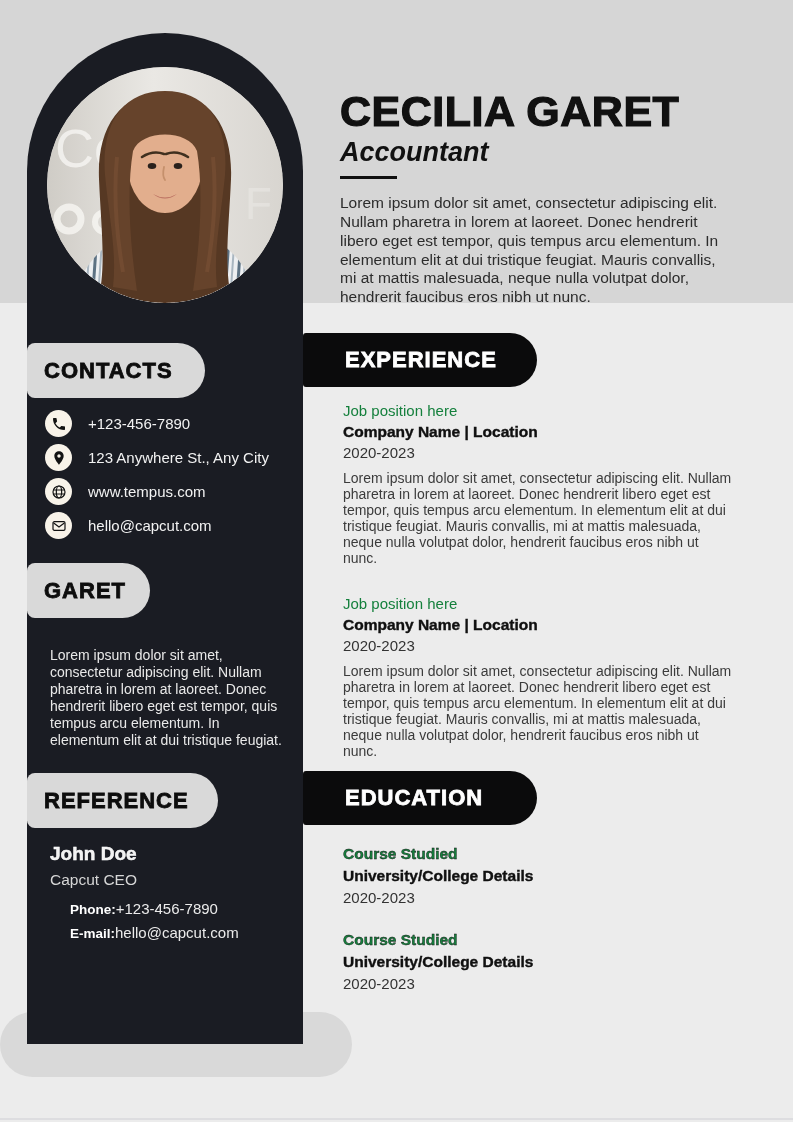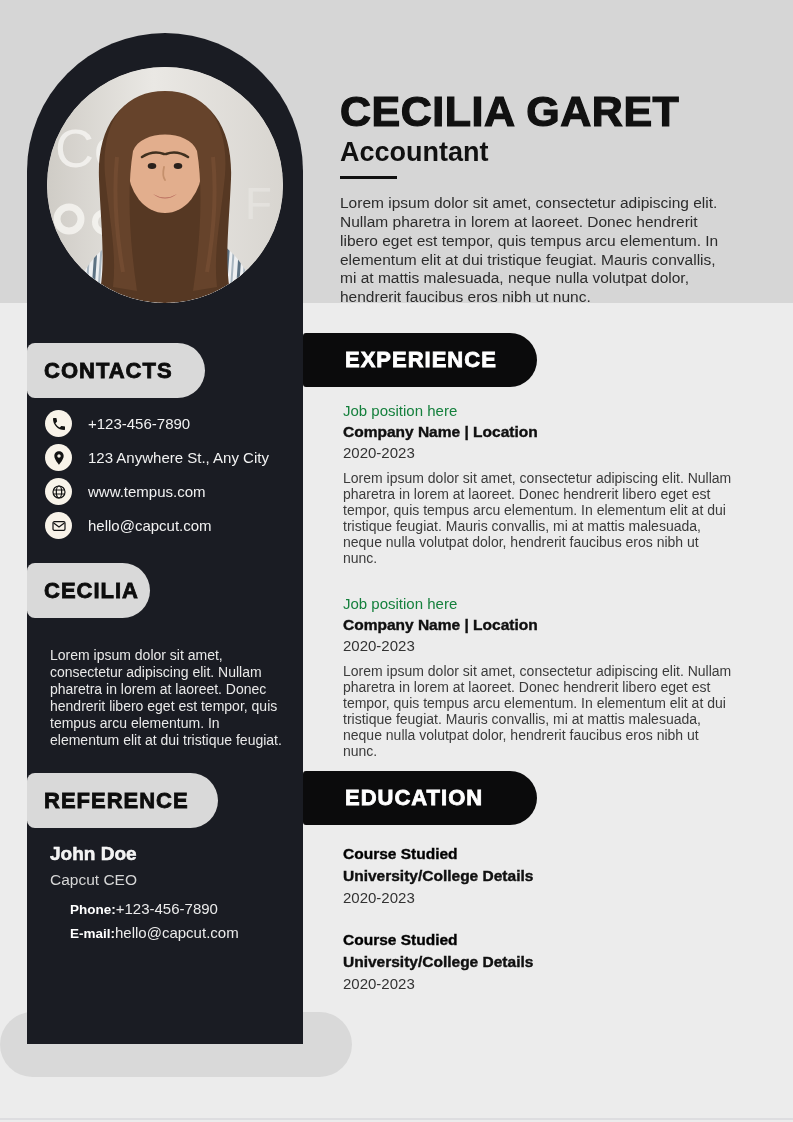--- a/index.html
+++ b/index.html
@@ -48,21 +48,21 @@
   }
   .pill-contacts{left:27px;top:343px;width:178px;height:55px;}
   .pill-skills{left:27px;top:563px;width:123px;height:55px;}
   .pill-reference{left:27px;top:773px;width:191px;height:55px;}
   .pill-experience{left:303px;top:333px;width:234px;height:54px;}
   .pill-education{left:303px;top:771px;width:234px;height:54px;}
 
   
   .intro-block{position:absolute;left:340px;top:90px;width:400px;color:var(--text-dark);}
   .person-name{font-size:43px;font-weight:bold;letter-spacing:0.5px;line-height:1.02;-webkit-text-stroke:1.2px #0f0f0f;}
-  .person-title{font-size:27px;font-weight:bold;margin-top:3px;}
+  .person-title{font-size:27px;font-style:italic;font-weight:bold;margin-top:3px;}
   .title-rule{width:57px;height:3.5px;background:#101010;margin-top:8px;}
   .summary{margin-top:15px;width:394px;font-size:15.5px;line-height:1.21;color:#2c2c2c;}
 
   
   .contact-list{position:absolute;left:45px;top:410px;width:245px;}
   .contact-row{display:flex;align-items:center;margin-bottom:7px;height:27px;}
   .icon-circle{
     flex:0 0 27px;width:27px;height:27px;border-radius:50%;background:var(--icon-circle);
     display:flex;align-items:center;justify-content:center;margin-right:16px;
   }
@@ -81,21 +81,21 @@
   
   .experience-list{position:absolute;left:343px;top:402px;width:392px;}
   .job-entry{margin-bottom:28px;}
   .job-position{font-size:15px;color:#15803d;margin-bottom:4px;}
   .job-company{font-size:15.5px;font-weight:bold;color:#101010;-webkit-text-stroke:0.4px #101010;margin-bottom:3px;}
   .job-dates{font-size:15px;color:#333333;margin-bottom:9px;}
   .job-desc{font-size:14px;line-height:1.15;color:var(--text-body);}
 
   .education-list{position:absolute;left:343px;top:845px;width:392px;}
   .edu-entry{margin-bottom:25px;}
-  .edu-course{font-size:15.5px;font-weight:bold;color:#000000;-webkit-text-stroke:0.4px #101010;margin-bottom:4px;}
+  .edu-course{font-size:15.5px;font-weight:bold;color:#15803d;-webkit-text-stroke:0.4px #101010;margin-bottom:4px;}
   .edu-institution{font-size:15.5px;font-weight:bold;color:#101010;-webkit-text-stroke:0.4px #101010;margin-bottom:4px;}
   .edu-dates{font-size:15px;color:#333333;}
 </style>
 </head>
 <body>
 
 <div class="page">
 
   <div class="header-band"></div>
   <div class="bottom-pill"></div>
@@ -145,21 +145,21 @@
   </div>
 
   <div class="intro-block">
     <div class="person-name">CECILIA GARET</div>
     <div class="person-title">Accountant</div>
     <div class="title-rule"></div>
     <div class="summary">Lorem ipsum dolor sit amet, consectetur adipiscing elit. Nullam pharetra in lorem at laoreet. Donec hendrerit libero eget est tempor, quis tempus arcu elementum. In elementum elit at dui tristique feugiat. Mauris convallis, mi at mattis malesuada, neque nulla volutpat dolor, hendrerit faucibus eros nibh ut nunc.</div>
   </div>
 
   <div class="pill pill-light pill-contacts">CONTACTS</div>
-  <div class="pill pill-light pill-skills">CECILIA</div>
+  <div class="pill pill-light pill-skills">GARET</div>
   <div class="pill pill-light pill-reference">REFERENCE</div>
   <div class="pill pill-dark pill-experience">EXPERIENCE</div>
   <div class="pill pill-dark pill-education">EDUCATION</div>
 
   <div class="contact-list">
     <div class="contact-row">
       <span class="icon-circle">
         <svg viewBox="0 0 24 24">
             <path fill="#121212" d="M6.62 10.79c1.44 2.83 3.76 5.14 6.59 6.59l2.2-2.21c.27-.27.67-.36 1.02-.24 1.12.37 2.33.57 3.57.57.55 0 1 .45 1 1V20c0 .55-.45 1-1 1-9.39 0-17-7.61-17-17 0-.55.45-1 1-1h3.5c.55 0 1 .45 1 1 0 1.25.2 2.45.57 3.57.11.35.03.74-.25 1.02l-2.2 2.2z"></path>
           </svg>

